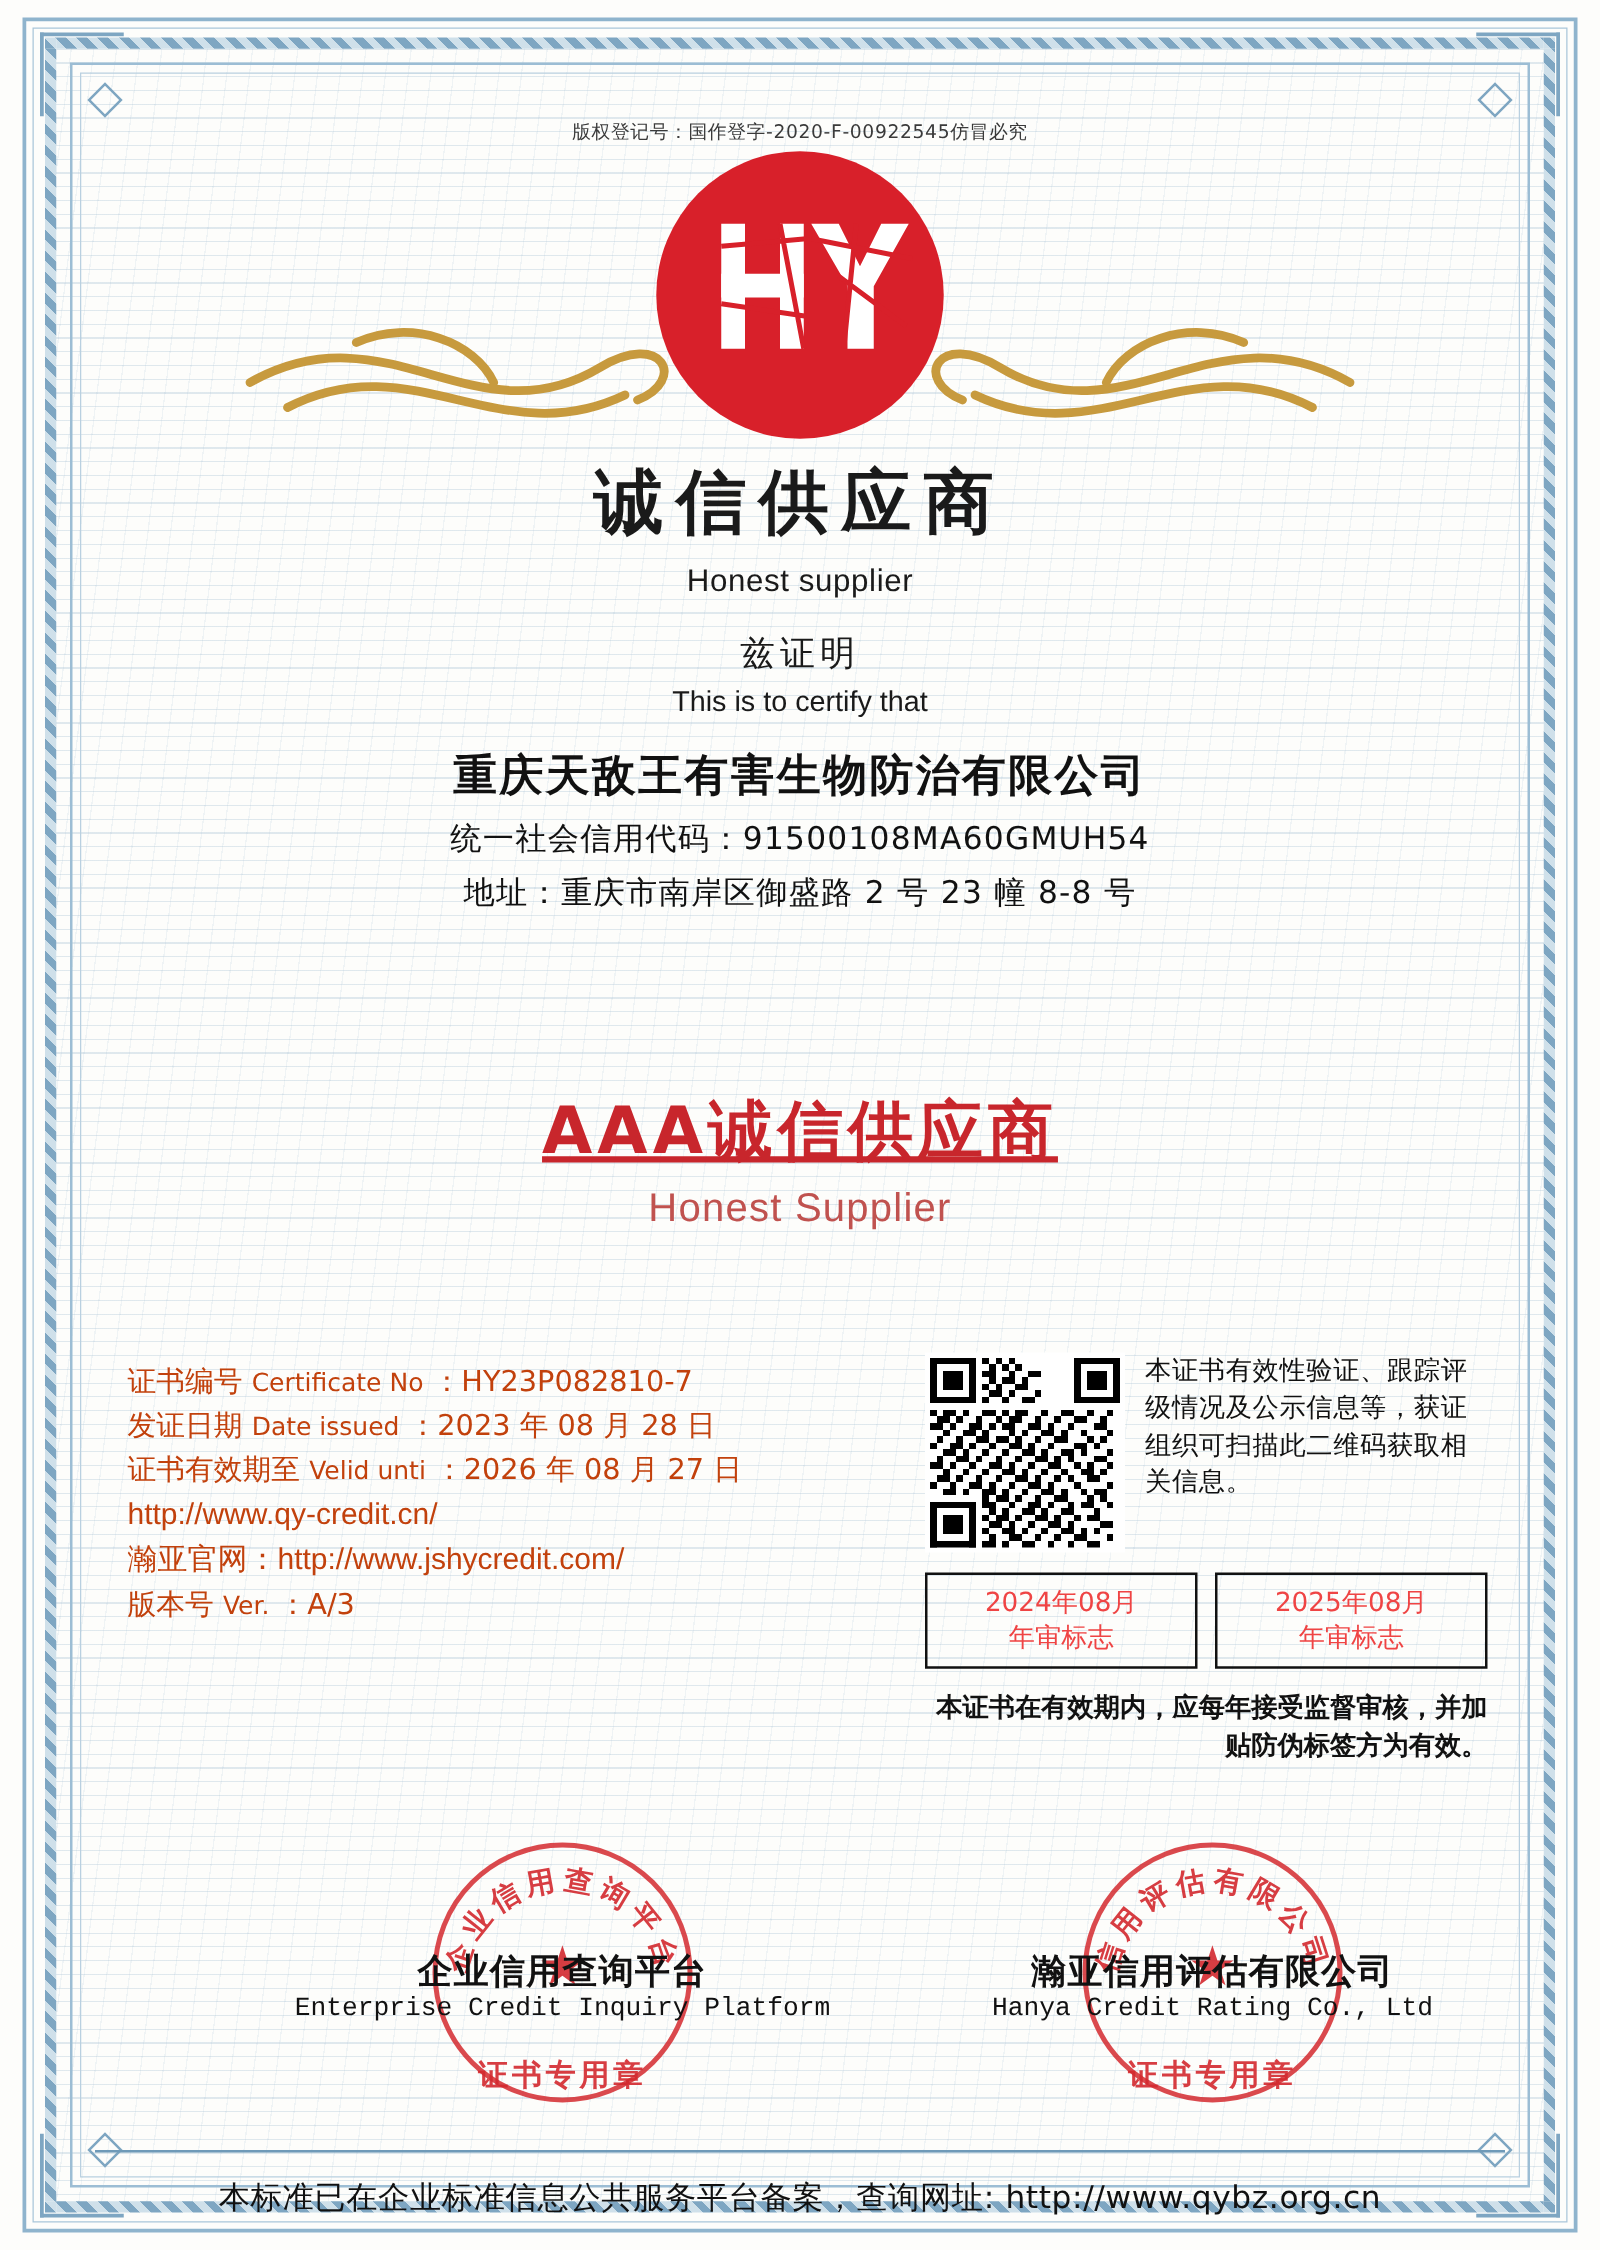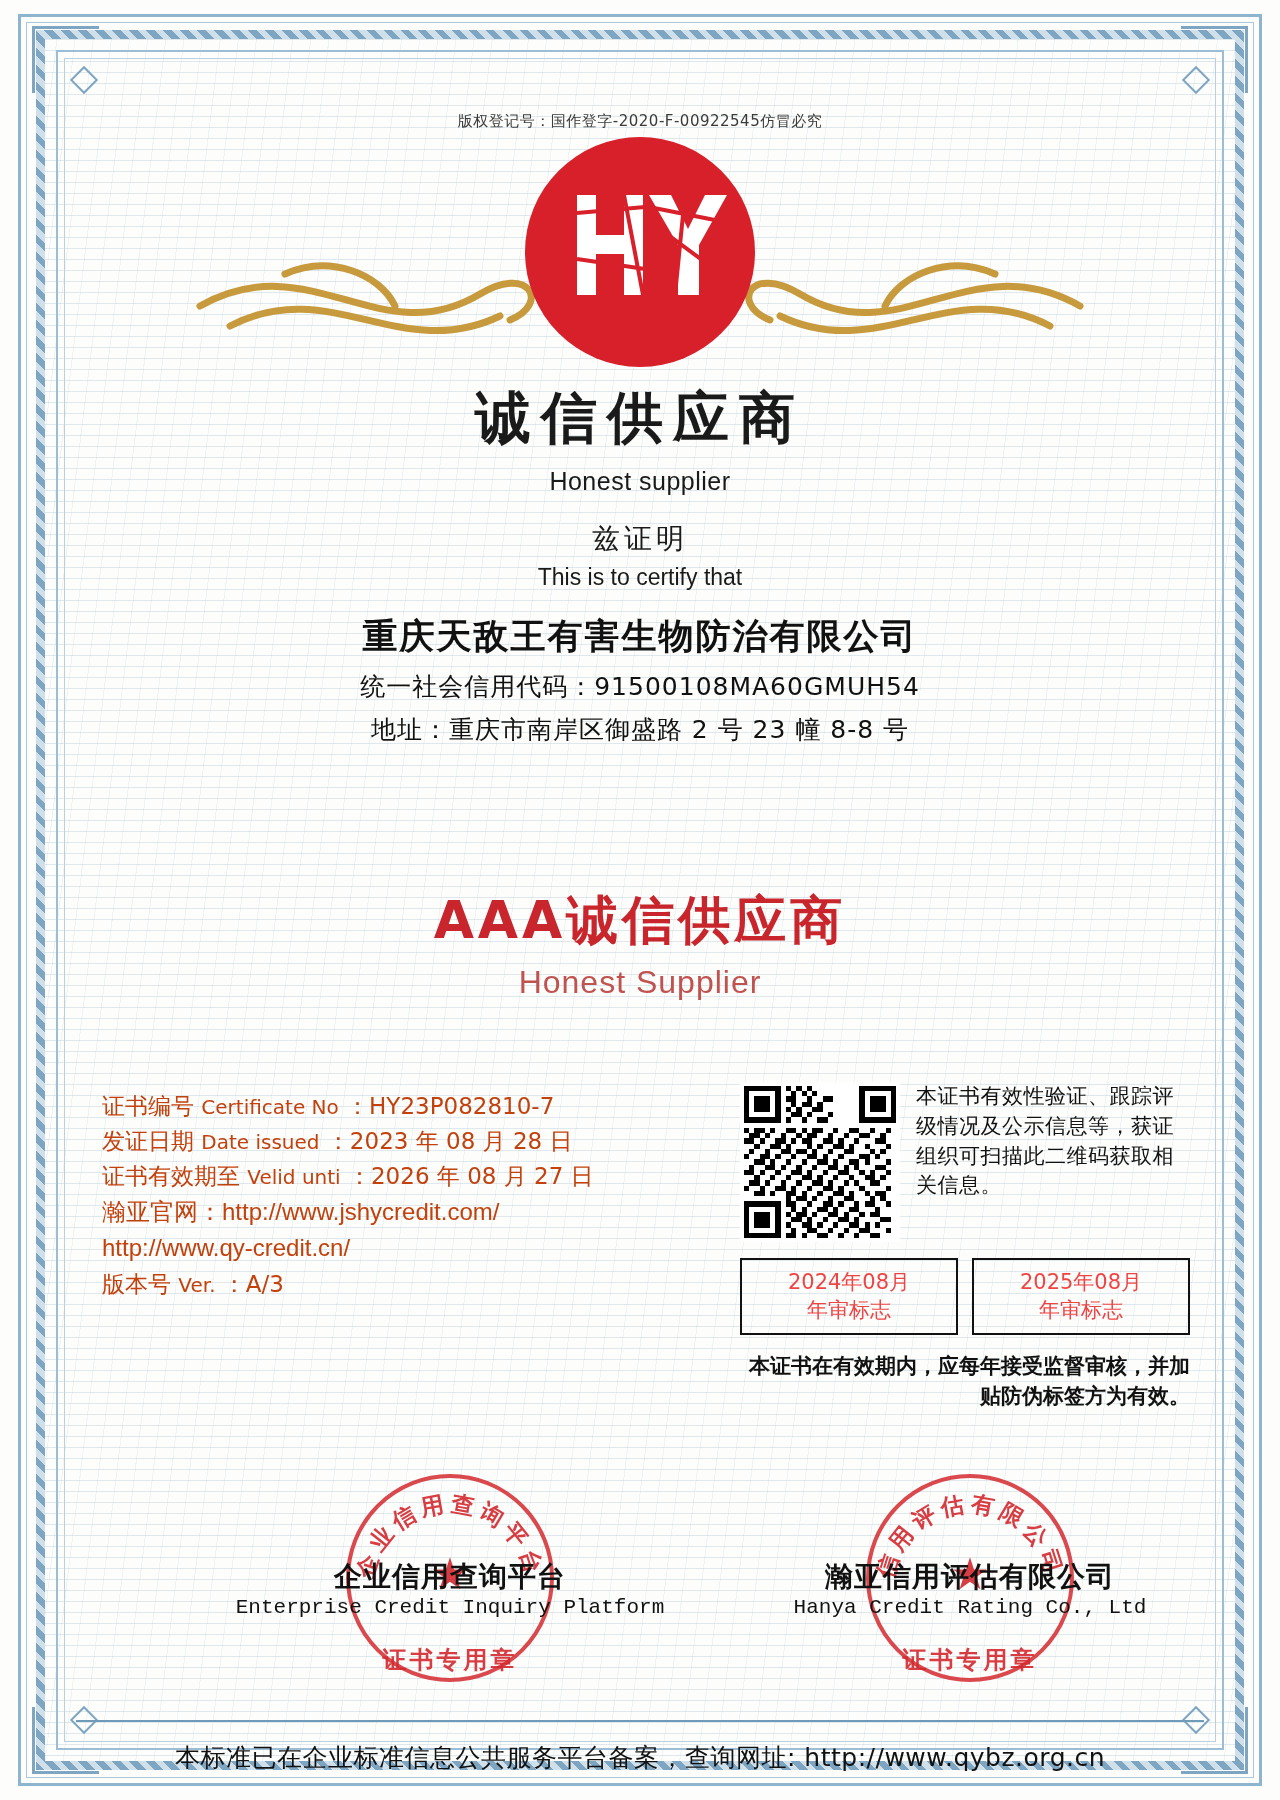--- a/index.html
+++ b/index.html
@@ -80,21 +80,21 @@
   .corner-dot.tr{right:74px;top:70px;}
   .corner-dot.bl{left:74px;bottom:70px;}
   .corner-dot.br{right:74px;bottom:70px;}
 
   
   .content{
     position:absolute;left:80px;top:74px;right:80px;bottom:74px;
     text-align:center;
   }
   .copyright{
-    margin-top:38px;
+    margin-top:22px;
     font-size:15px;color:#3a3a3a;letter-spacing:.5px;
     font-family:"DejaVu Sans",sans-serif;
   }
   .flourish{
     position:absolute;top:160px;left:0;right:0;height:130px;
     pointer-events:none;
   }
   .logo-wrap{
     position:relative;margin:6px auto 0;width:230px;height:230px;
   }
@@ -124,20 +124,21 @@
     margin-top:22px;font-size:35px;font-weight:bold;color:#111;letter-spacing:2px;
     font-family:"DejaVu Sans",sans-serif;
   }
   .credit-code,.address{
     margin-top:10px;font-size:25px;color:#111;letter-spacing:1px;
     font-family:"DejaVu Sans",sans-serif;
   }
   .award-cn{
     margin-top:140px;font-size:52px;font-weight:bold;color:#c8262c;letter-spacing:4px;
     font-family:"DejaVu Sans",sans-serif;
+    text-decoration:underline;
   }
   .award-en{
     margin-top:8px;font-size:32px;color:#c0524f;letter-spacing:1px;
   }
 
   
   .details{
     position:absolute;left:22px;top:1015px;width:620px;
     text-align:left;
     font-size:23px;color:#c2410c;line-height:1.52;
@@ -290,22 +291,22 @@
       <div class="row">
         <span>发证日期</span>
         <span class="lbl-en">Date issued</span>
         <span>：2023 年 08 月 28 日</span>
       </div>
       <div class="row">
         <span>证书有效期至</span>
         <span class="lbl-en">Velid unti</span>
         <span>：2026 年 08 月 27 日</span>
       </div>
+      <div class="url">http://www.qy-credit.cn/</div>
       <div class="url">瀚亚官网：http://www.jshycredit.com/</div>
-      <div class="url">http://www.qy-credit.cn/</div>
       <div class="row">
         <span>版本号</span>
         <span class="lbl-en">Ver.</span>
         <span>：A/3</span>
       </div>
     </div>
 
     <div class="qr-block">
       <div class="qr-top">
         <svg class="qr-code" viewBox="0 0 29 29" shape-rendering="crispEdges">

